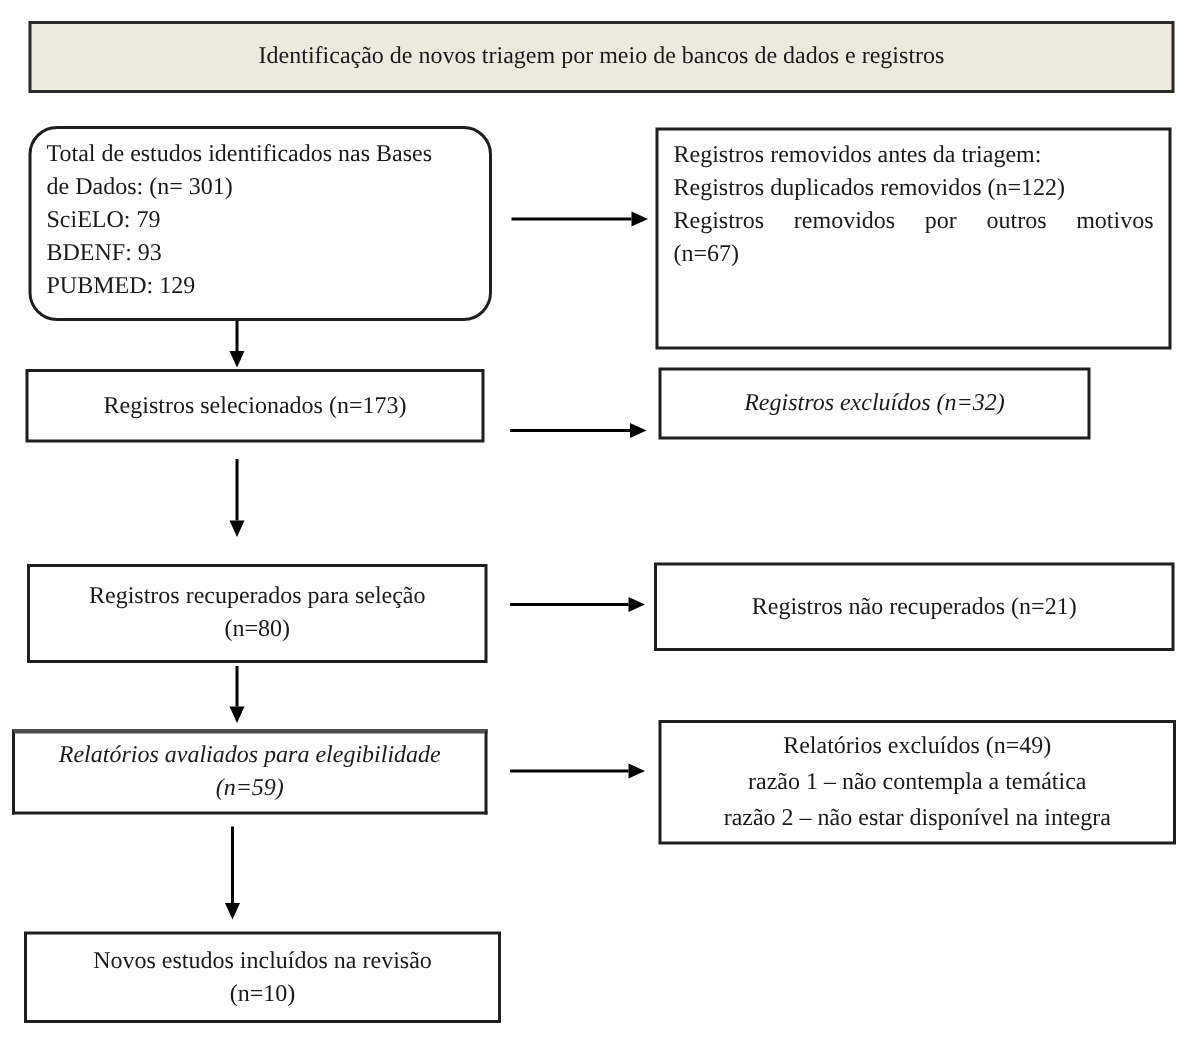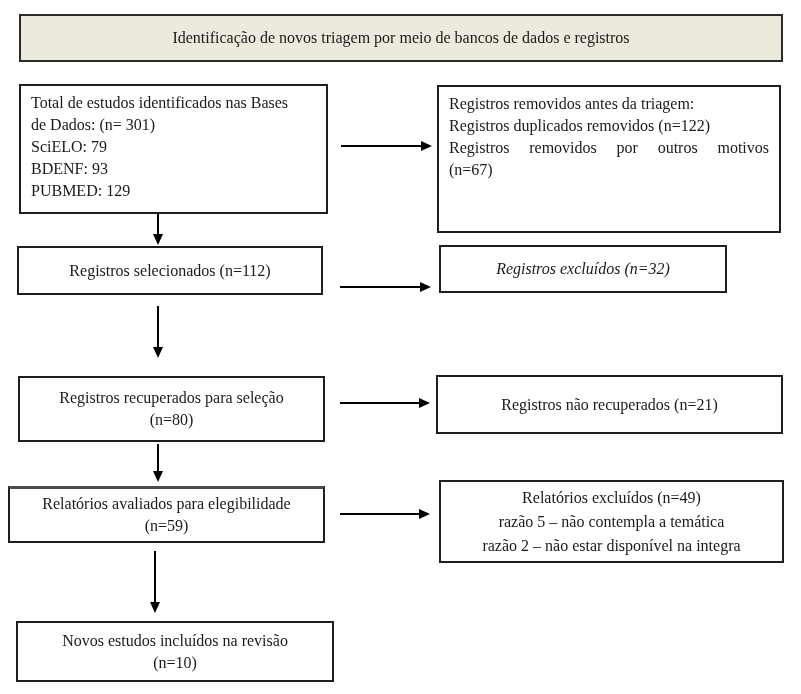--- a/index.html
+++ b/index.html
@@ -91,60 +91,60 @@
 </style>
 </head>
 <body>
 
 <div id="diagram">
 
   <div class="box header" style="left:19px; top:14px; width:764px; height:48px;">
     <span>Identificação de novos triagem por meio de bancos de dados e registros</span>
   </div>
 
-  <div class="box left-text" style="left:19px; top:84px; width:309px; height:130px;">
+  <div class="box left-text" style="left:19px; top:84px; width:309px; height:130px;border-radius:19px;">
       <div>Total de estudos identificados nas Bases</div>
       <div>de Dados: (n= 301)</div>
       <div>SciELO: 79</div>
       <div>BDENF: 93</div>
       <div>PUBMED: 129</div>
     </div>
 
   <div class="box left-text" style="left:437px; top:85px; width:344px; height:148px;">
       <div>Registros removidos antes da triagem:</div>
       <div>Registros duplicados removidos (n=122)</div>
       <div class="justify">Registros removidos por outros motivos</div>
       <div>(n=67)</div>
     </div>
 
   <div class="box centered" style="left:17px; top:246px; width:306px; height:49px;">
-    <span>Registros selecionados (n=112)</span>
+    <span>Registros selecionados (n=173)</span>
   </div>
 
   <div class="box centered" style="left:439px; top:245px; width:288px; height:48px;font-style:italic;">
     <span>Registros excluídos (n=32)</span>
   </div>
 
   <div class="box centered" style="left:18px; top:376px; width:307px; height:66px;">
       <div>Registros recuperados para seleção</div>
       <div>(n=80)</div>
     </div>
 
   <div class="box centered" style="left:436px; top:375px; width:347px; height:59px;">
     <span>Registros não recuperados (n=21)</span>
   </div>
 
-  <div class="box centered thick-top" style="left:8px; top:486px; width:317px; height:57px;">
+  <div class="box centered thick-top" style="left:8px; top:486px; width:317px; height:57px;font-style:italic;">
       <div>Relatórios avaliados para elegibilidade</div>
       <div>(n=59)</div>
     </div>
 
   <div class="box centered lh24" style="left:439px; top:480px; width:345px; height:83px;">
       <div>Relatórios excluídos (n=49)</div>
-      <div>razão 5 – não contempla a temática</div>
+      <div>razão 1 – não contempla a temática</div>
       <div>razão 2 – não estar disponível na integra</div>
     </div>
 
   <div class="box centered" style="left:16px; top:621px; width:318px; height:61px;">
       <div>Novos estudos incluídos na revisão</div>
       <div>(n=10)</div>
     </div>
 
   <div class="v-arrow" style="left:157px; top:214px; height:20px;"></div>
   <div class="v-arrow" style="left:157px; top:306px; height:41px;"></div>

